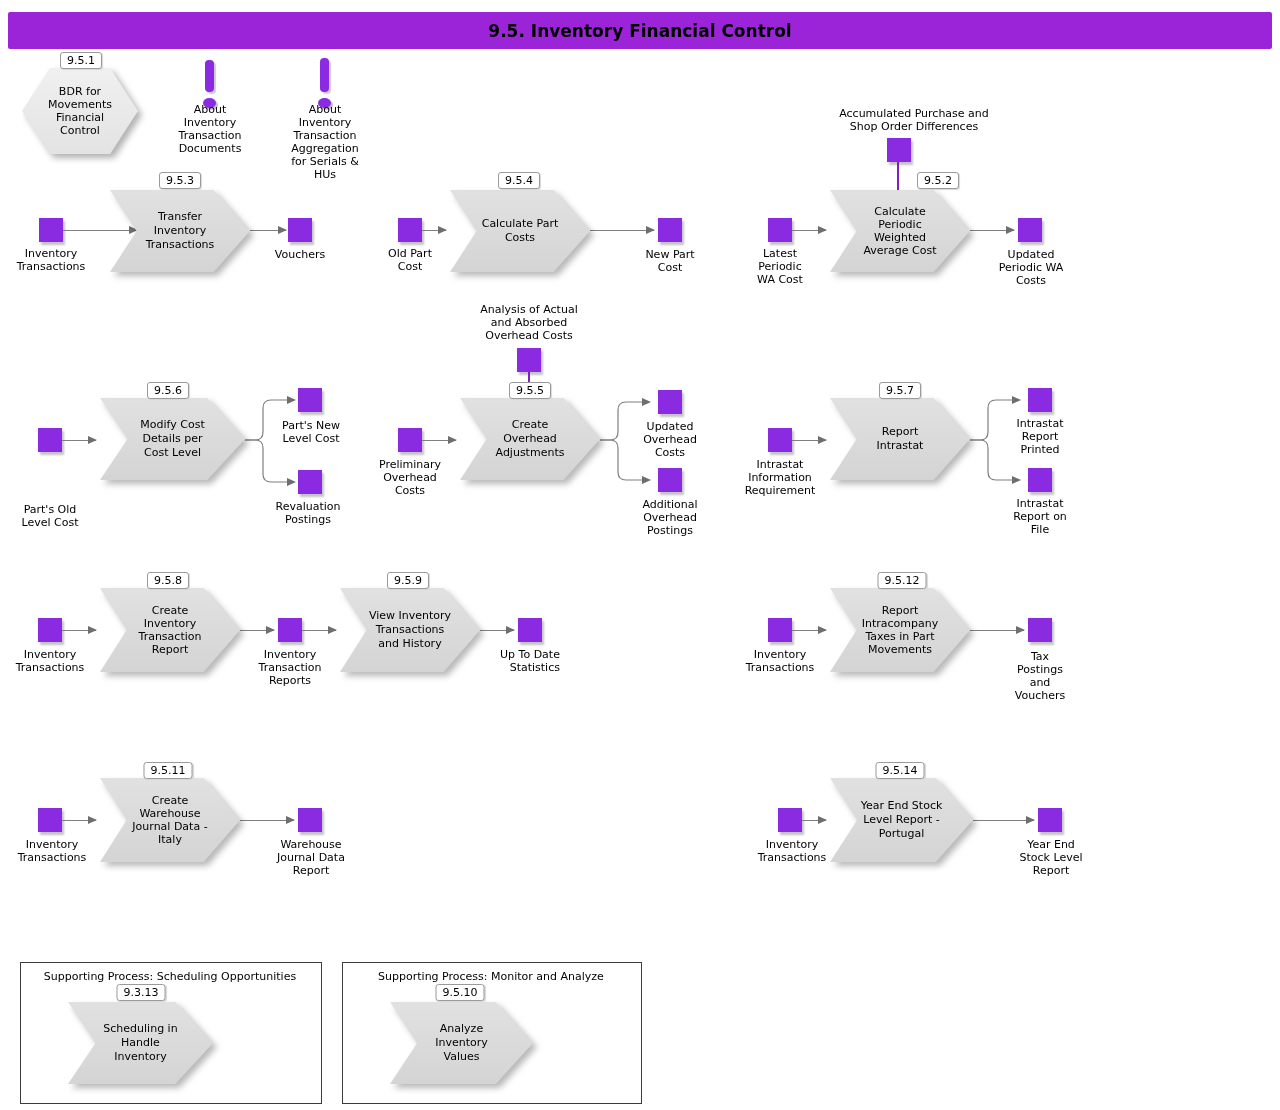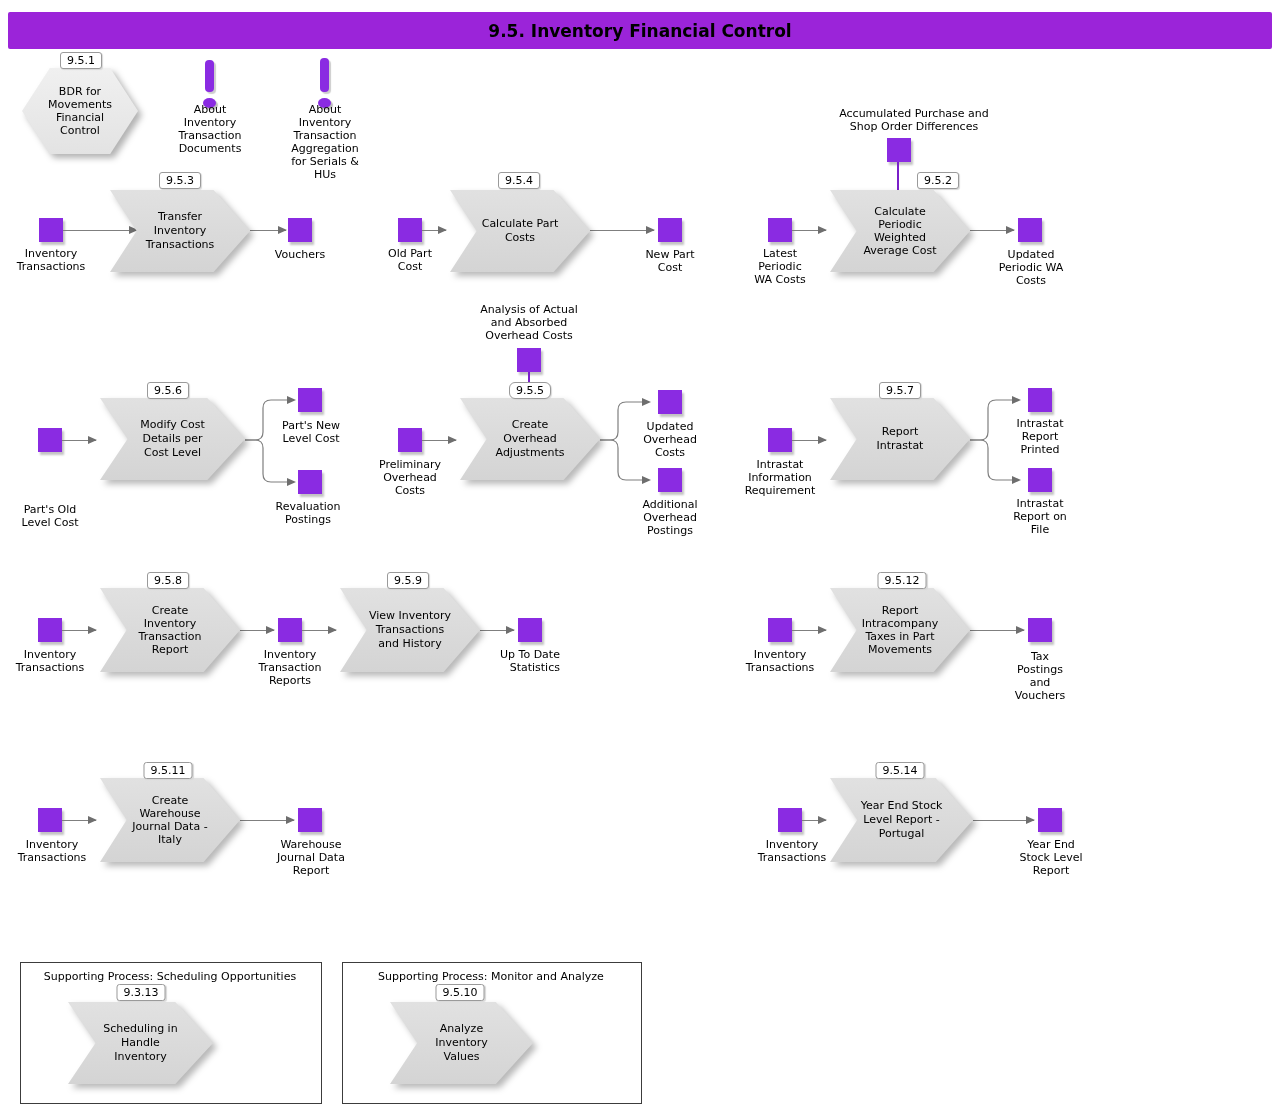--- a/index.html
+++ b/index.html
@@ -122,21 +122,21 @@
 Cost</div>
 
 <div class="abs lbl" style="left:898px;top:107px;margin-left:16px;">Accumulated Purchase and
 Shop Order Differences</div>
 <div class="abs sq" style="left:887px;top:138px;"></div>
 <div class="abs vline" style="left:897px;top:162px;height:34px;"></div>
 <div class="abs badge" style="left:900px;top:172px;margin-left:38px;">9.5.2</div>
 <div class="abs sq" style="left:768px;top:218px;"></div>
 <div class="abs lbl" style="left:780px;top:247px;">Latest
 Periodic
-WA Costs</div>
+WA Cost</div>
 <div class="abs arrow" style="left:792px;top:230px;width:34px;"></div>
 <div class="abs chevw" style="left:830px;top:190px;width:140px;height:82px;">
   <div class="chev">
       <span class="chev-label" style="line-height:13px;">Calculate
 Periodic
 Weighted
 Average Cost</span>
     </div>
 </div>
 <div class="abs arrow" style="left:970px;top:230px;width:44px;"></div>
@@ -168,21 +168,21 @@
 Level Cost</div>
 <div class="abs sq" style="left:298px;top:470px;"></div>
 <div class="abs lbl" style="left:308px;top:500px;">Revaluation
 Postings</div>
 
 <div class="abs lbl" style="left:529px;top:303px;">Analysis of Actual
 and Absorbed
 Overhead Costs</div>
 <div class="abs sq" style="left:517px;top:348px;"></div>
 <div class="abs vline" style="left:528px;top:372px;height:30px;"></div>
-<div class="abs badge" style="left:530px;top:382px;border-radius:6px;">9.5.5</div>
+<div class="abs badge" style="left:530px;top:382px;">9.5.5</div>
 <div class="abs sq" style="left:398px;top:428px;"></div>
 <div class="abs lbl" style="left:410px;top:458px;">Preliminary
 Overhead
 Costs</div>
 <div class="abs arrow" style="left:422px;top:440px;width:34px;"></div>
 <div class="abs chevw" style="left:460px;top:398px;width:140px;height:82px;">
   <div class="chev">
       <span class="chev-label">Create
 Overhead
 Adjustments</span>

